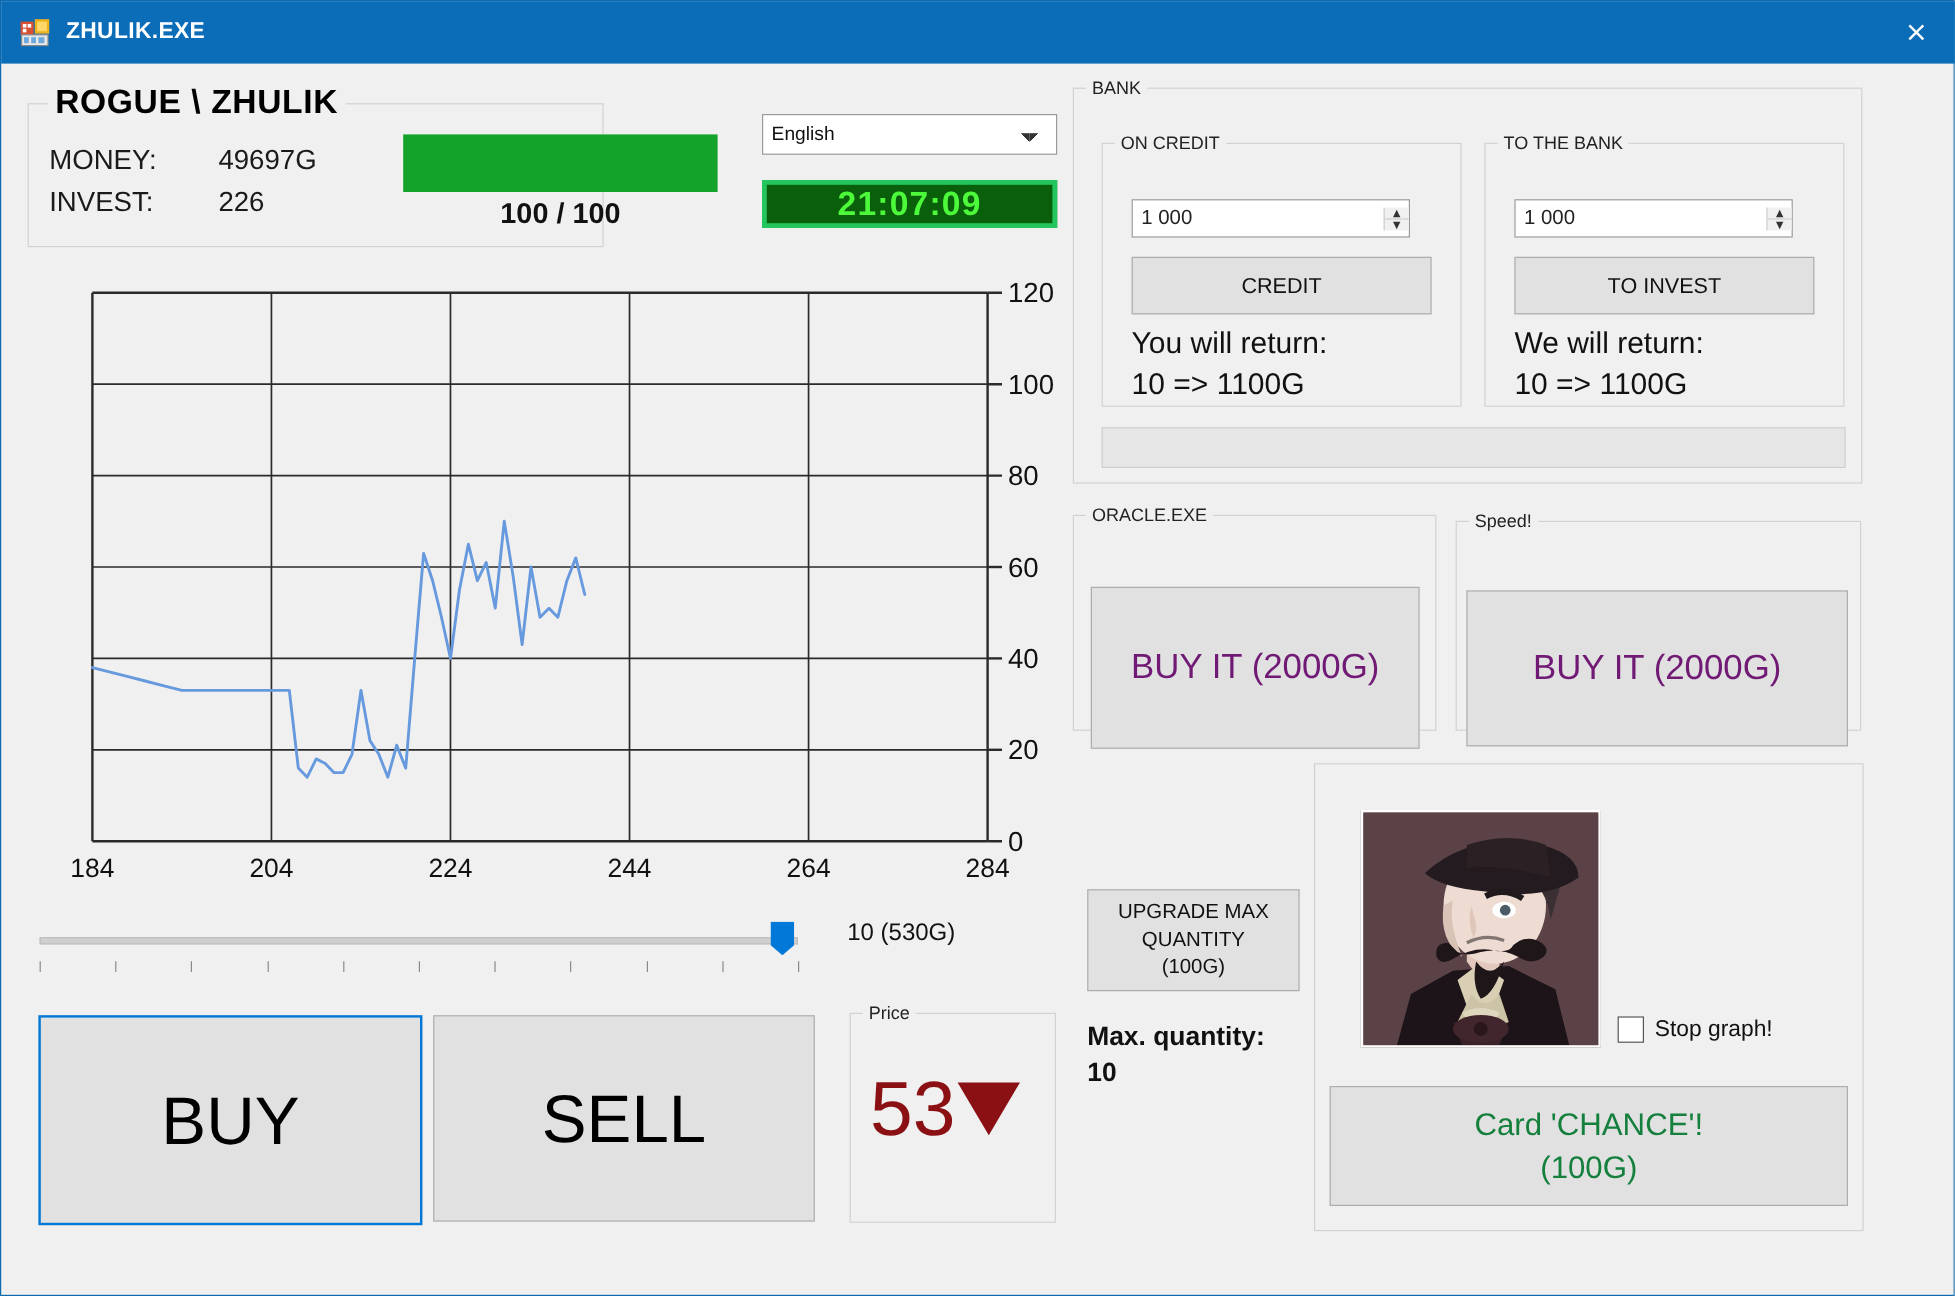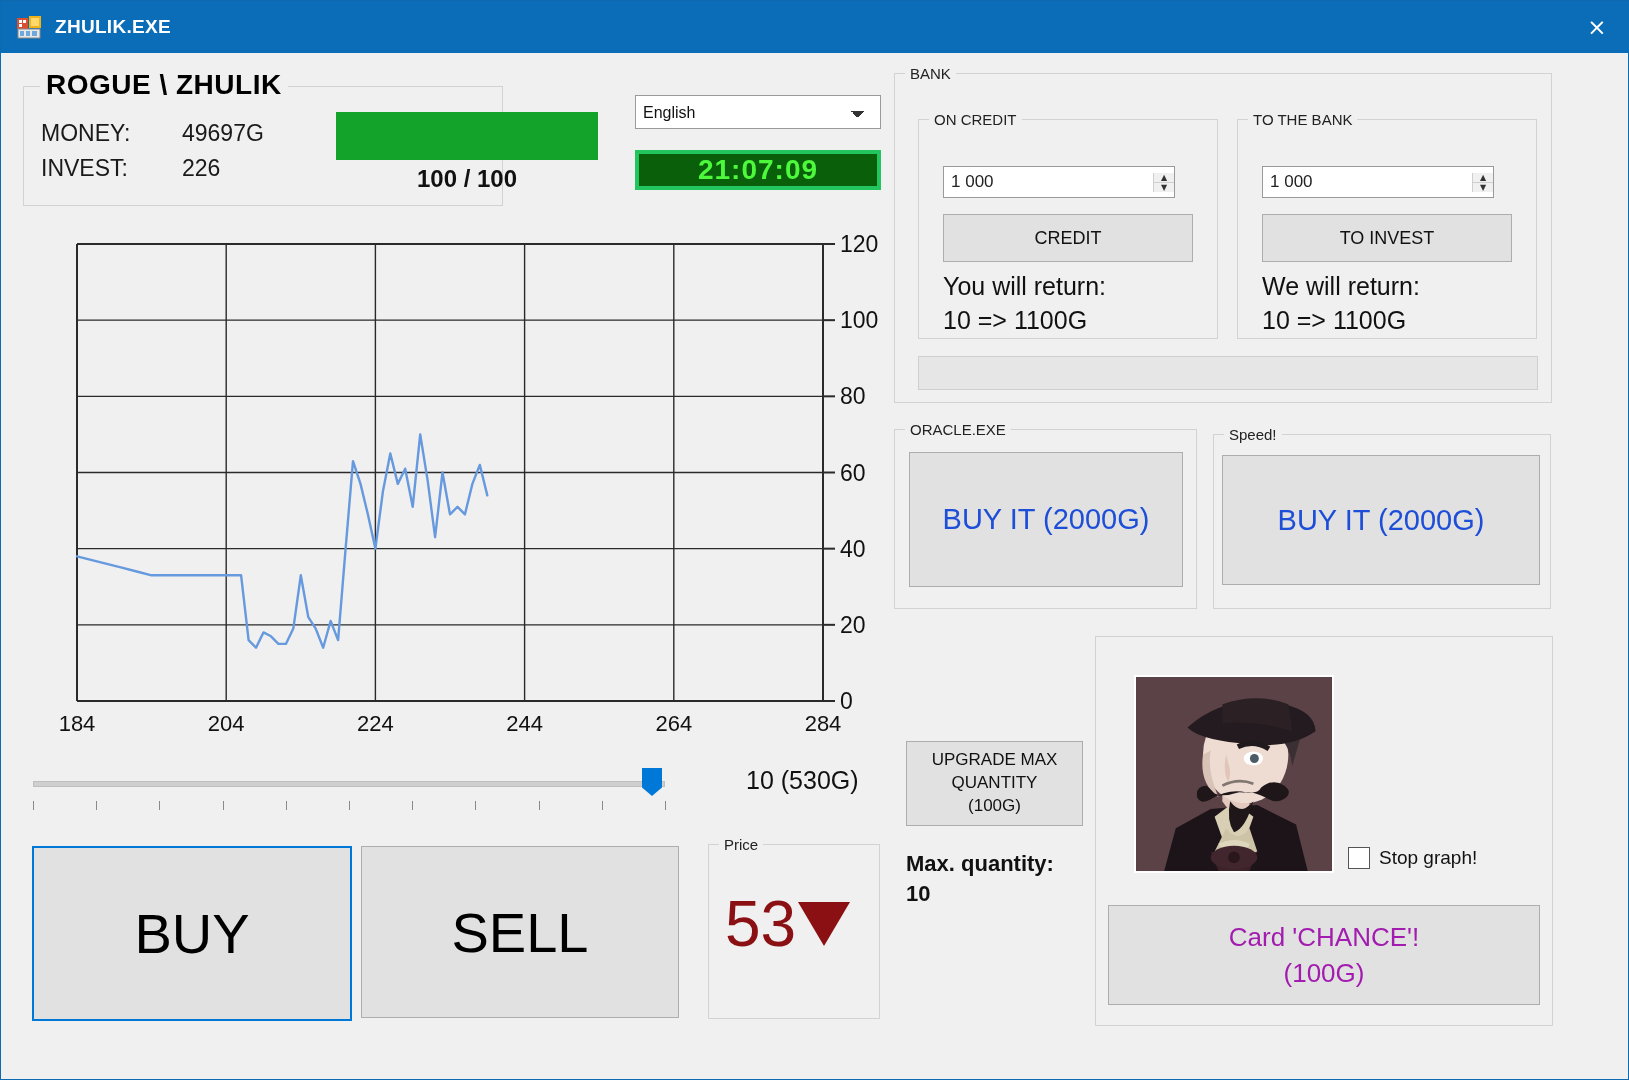--- a/index.html
+++ b/index.html
@@ -139,21 +139,21 @@
   }
   #slider-ticks {
     position: absolute; left: 32px; top: 800px;
     width: 635px; height: 14px;
   }
   #slider-ticks i {
     position: absolute; top: 0; width: 1px; height: 9px; background: #8a8a8a;
   }
   #slider-value {
     position: absolute; left: 705px; top: 765px;
-    font-size: 25px; color: #111; white-space: nowrap; margin-left: 40px;
+    font-size: 20px; color: #111; white-space: nowrap;
   }
 
   
   .bigbtn {
     position: absolute;
     background: #e1e1e1;
     border: 1px solid #adadad;
     box-sizing: border-box;
     display: flex; align-items: center; justify-content: center;
     font-size: 56px; color: #000;
@@ -232,22 +232,23 @@
     box-sizing: border-box;
   }
 
   #oracle-box { left: 893px; top: 428px; width: 303px; height: 180px; }
   #speed-box { left: 1212px; top: 433px; width: 338px; height: 175px; }
   .buyit {
     position: absolute;
     background: #e1e1e1; border: 1px solid #adadad;
     box-sizing: border-box;
     display: flex; align-items: center; justify-content: center;
-    font-size: 29px; color: #1d4ed8; cursor: pointer;
-    font-family: "Liberation Sans", sans-serif;
+    font-size: 29px; color: #701a75; cursor: pointer;
+    font-family: "Liberation Sans", sans-serif;
+    margin-top: 37px;
   }
   #oracle-buy { left: 14px; top: 22px; width: 274px; height: 135px; }
   #speed-buy { left: 8px; top: 20px; width: 318px; height: 130px; }
 
   #upgrade-btn {
     position: absolute; left: 905px; top: 740px;
     width: 177px; height: 85px;
     background: #e1e1e1; border: 1px solid #adadad;
     box-sizing: border-box;
     display: flex; flex-direction: column;
@@ -283,21 +284,21 @@
   #stopgraph-label {
     margin-left: 9px; font-size: 19px; color: #111; white-space: nowrap;
   }
   #chance-btn {
     position: absolute; left: 12px; top: 268px;
     width: 432px; height: 100px;
     background: #e1e1e1; border: 1px solid #adadad;
     box-sizing: border-box;
     display: flex; flex-direction: column;
     align-items: center; justify-content: center;
-    font-size: 26px; color: #a21caf; line-height: 1.4; cursor: pointer;
+    font-size: 26px; color: #15803d; line-height: 1.4; cursor: pointer;
     font-family: "Liberation Sans", sans-serif;
   }
 </style>
 </head>
 <body>
 
 <div id="app">
 
   <div id="titlebar">
     <div id="title-icon">

